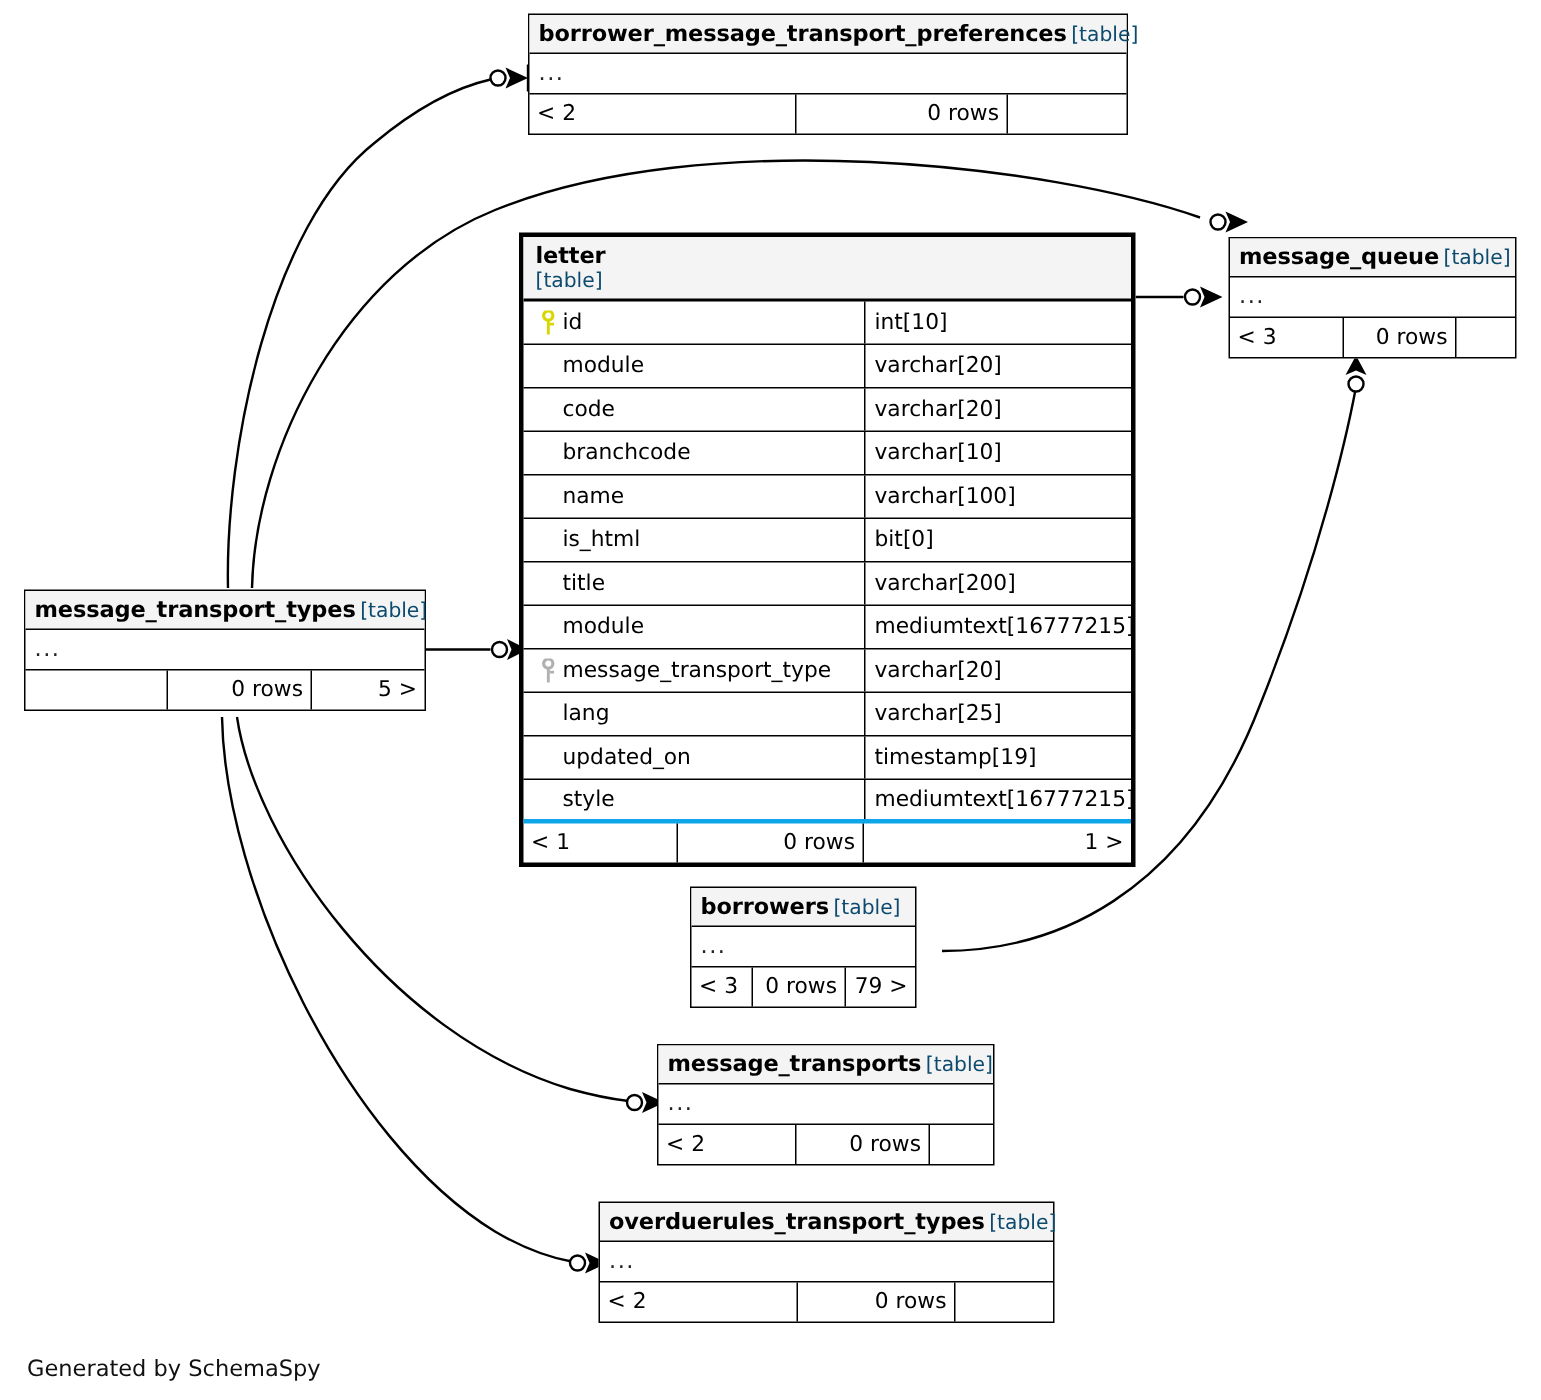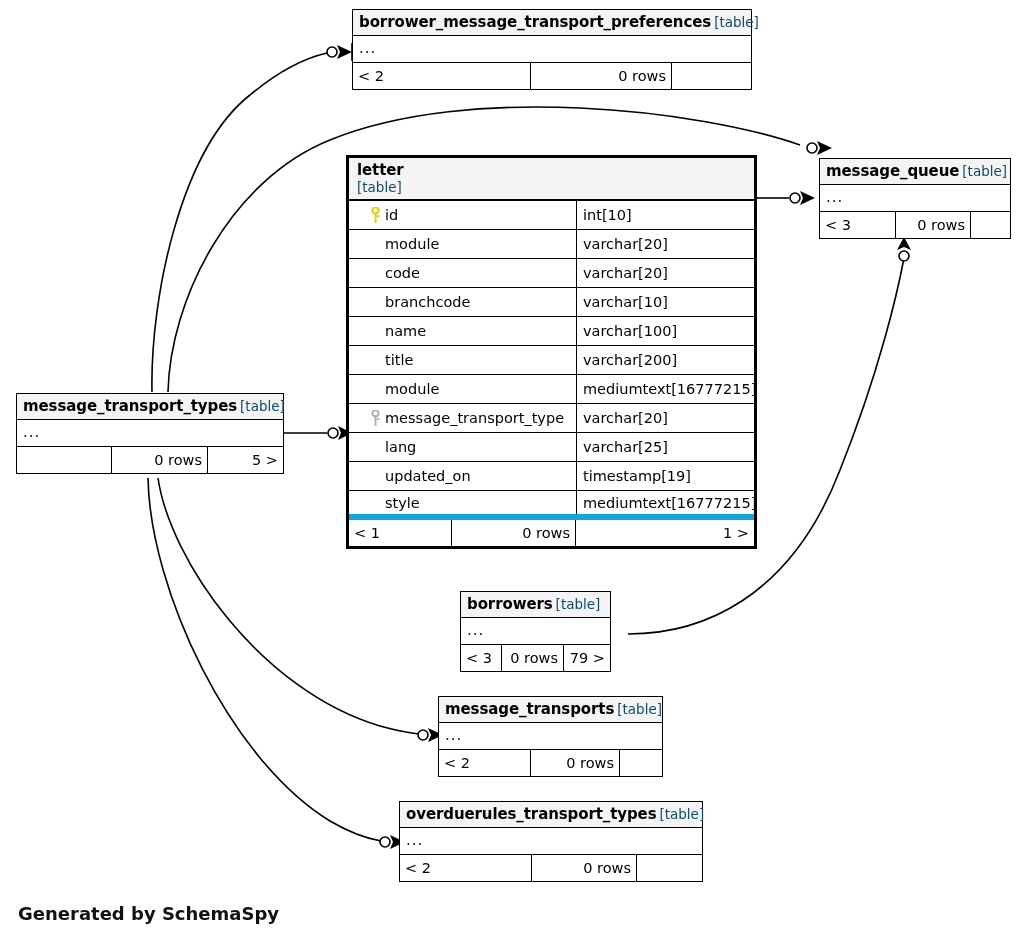--- a/index.html
+++ b/index.html
@@ -69,24 +69,24 @@
   .head-compact .tbl-kind { margin-left: 3px; }
 
   
   .col-row {
     display: flex;
     border-bottom: 1px solid #000000;
     height: 29px;
     box-sizing: border-box;
     align-items: center;
   }
-  .col-row:last-of-type { border-bottom: 6px solid #0ea5e9; }
+  .col-row:last-of-type { border-bottom: 3px solid #0ea5e9; }
   .col-name {
     flex: 0 0 228px;
-    padding-left: 16px;
+    padding-left: 6px;
     display: flex;
     align-items: center;
     box-sizing: border-box;
     border-right: 1px solid #000000;
     height: 100%;
     white-space: nowrap;
   }
   .col-type {
     flex: 1 1 auto;
     padding-left: 6px;
@@ -136,24 +136,23 @@
   }
   .foot-cell:last-child { border-right: 0; }
   .fc-left  { justify-content: flex-start; }
   .fc-right { justify-content: flex-end; }
 
   
   #caption {
     position: absolute;
     left: 18px;
     top: 903px;
-    font-size: 18px;
+    font-size: 15px;
     color: #111111;
     font-family: "DejaVu Sans", sans-serif;
-    font-weight: bold;
   }
 </style>
 </head>
 <body>
 
 <svg id="edges" viewBox="0 0 1027 933">
   <g fill="none" stroke="#000000" stroke-width="1.6">
 
     <path d="M152,392 C150,300 180,150 250,95 C280,70 305,58 327,53"></path>
 
@@ -261,20 +260,27 @@
       </div>
 
       <div class="col-row">
         <div class="col-name">
           <span class="keyslot"></span>
           <span class="lbl">name</span>
         </div>
         <div class="col-type">varchar[100]</div>
       </div>
 
+      <div class="col-row">
+        <div class="col-name">
+          <span class="keyslot"></span>
+          <span class="lbl">is_html</span>
+        </div>
+        <div class="col-type">bit[0]</div>
+      </div>
 
       <div class="col-row">
         <div class="col-name">
           <span class="keyslot"></span>
           <span class="lbl">title</span>
         </div>
         <div class="col-type">varchar[200]</div>
       </div>
 
       <div class="col-row">

